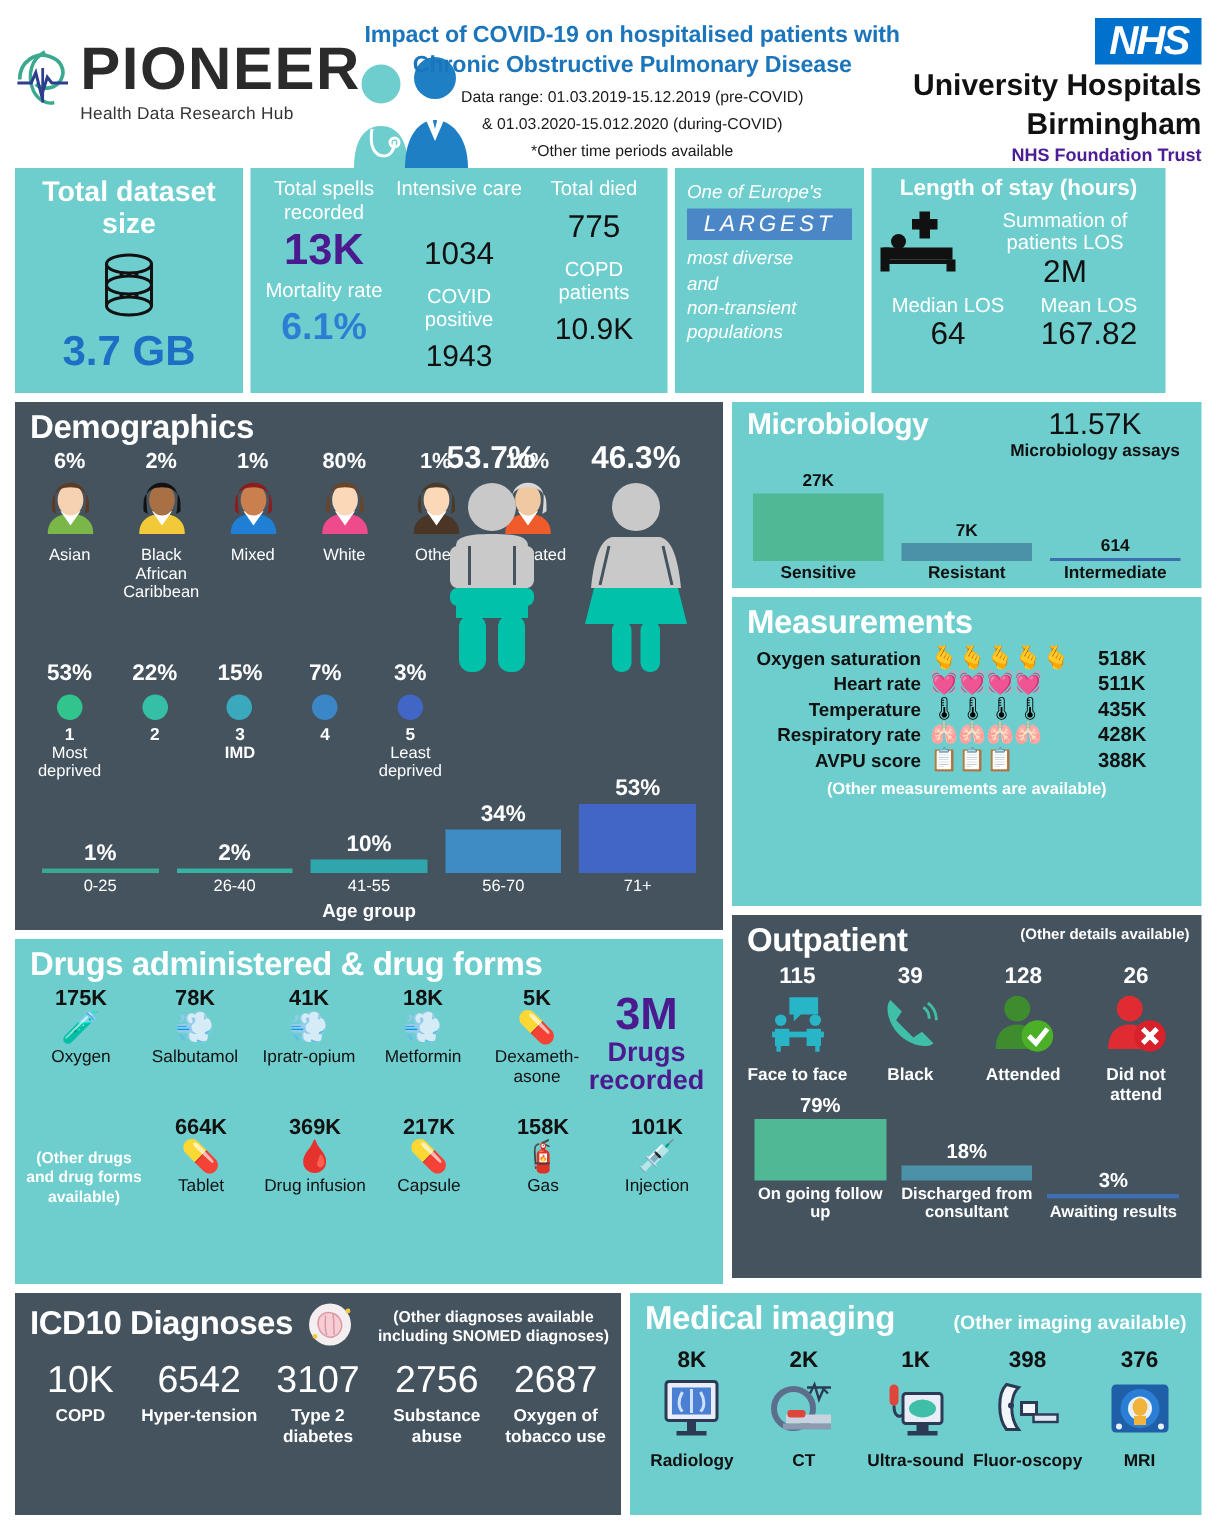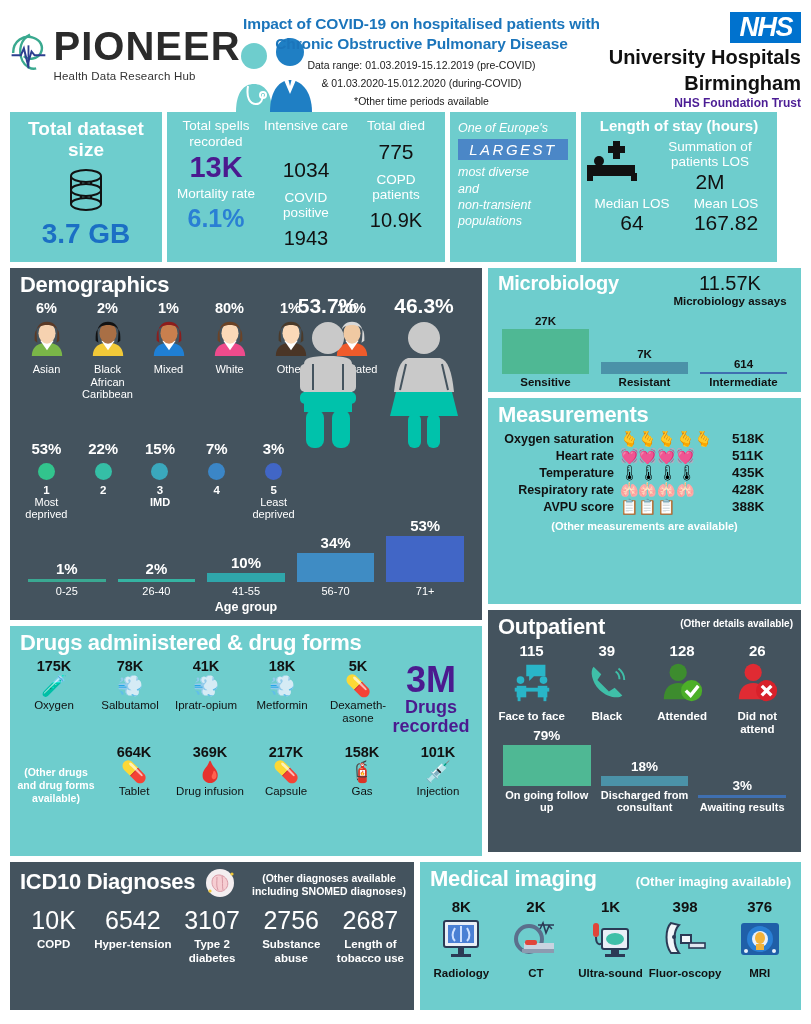--- a/index.html
+++ b/index.html
@@ -107,21 +107,21 @@
   .meas-foot { text-align:center; color:#fff; font-size: 11px; font-weight:bold; margin-top:5px;}
 
   
   .drugs { background:#6ecdcd; height: 230px; margin-top: 6px; position:relative;}
   .drug-row { display:flex; padding: 0 6px; }
   .drugcell { width: 76px; text-align:center; }
   .drugcell .v { color:#111; font-size: 14.5px; font-weight:bold; }
   .drugcell .ic { font-size: 21px; line-height: 1.15; }
   .drugcell .l { color:#111; font-size: 11.5px; line-height:1.15; margin-top:1px;}
   .drugs3m { position:absolute; right: 8px; top: 36px; width: 86px; text-align:center; color:#4b1a8f; font-weight:bold;}
-  .drugs3m .n { font-size: 36px; line-height: 1;}
+  .drugs3m .n { font-size: 30px; line-height: 1;}
   .drugs3m .t { font-size: 18px; line-height: 1.05;}
   .other-drugs { width: 92px; color:#fff; font-size: 10.5px; font-weight:bold; text-align:center; line-height:1.25; padding-top: 22px;}
 
   
   .outp { background:#44535e; height: 242px; margin-top: 6px; position:relative;}
   .outp-note { position:absolute; right: 8px; top: 8px; color:#fff; font-size: 10px; font-weight:bold;}
   .outp-row { display:flex; padding: 0 6px; }
   .opcell { flex:1; text-align:center; }
   .opcell .v { color:#fff; font-size: 15px; font-weight:bold; }
   .opcell .l { color:#fff; font-size: 11.5px; font-weight:bold; line-height:1.15; margin-top:1px;}
@@ -641,21 +641,21 @@
           <div class="icdcell">
             <div class="v">3107</div>
             <div class="l">Type 2 diabetes</div>
           </div>
           <div class="icdcell">
             <div class="v">2756</div>
             <div class="l">Substance abuse</div>
           </div>
           <div class="icdcell">
             <div class="v">2687</div>
-            <div class="l">Length of tobacco use</div>
+            <div class="l">Oxygen of tobacco use</div>
           </div>
         </div>
     </div>
 
     <div class="imaging panel">
       <div class="panel-title">Medical imaging</div>
       <div class="img-note">(Other imaging available)</div>
       <div class="img-row" id="img-row">
           <div class="imgcell"><div class="v">8K</div><svg viewBox="0 0 48 48" width="48" height="48">
               <rect x="7" y="6" width="34" height="26" rx="2" fill="#e9eef6" stroke="#2b3a55" stroke-width="2"></rect>

